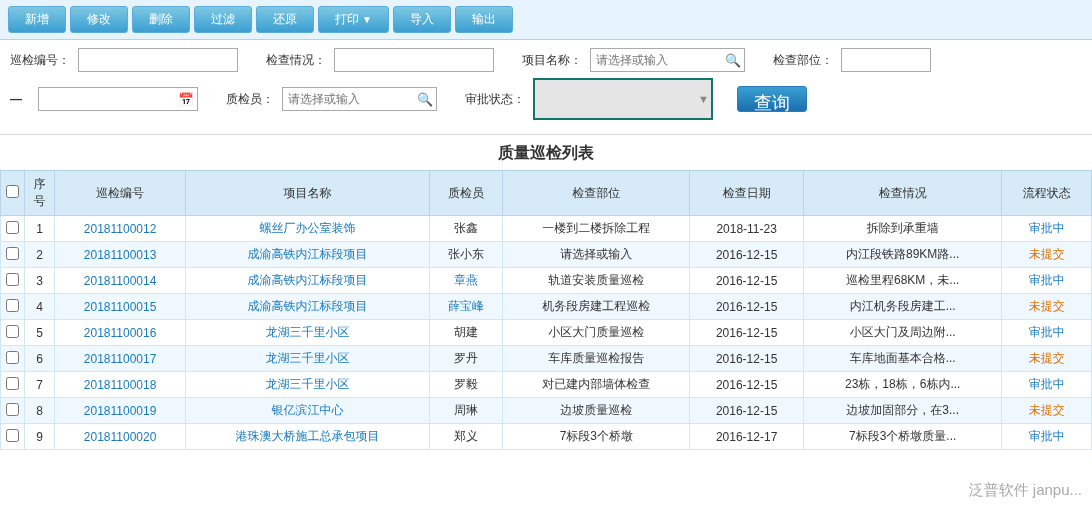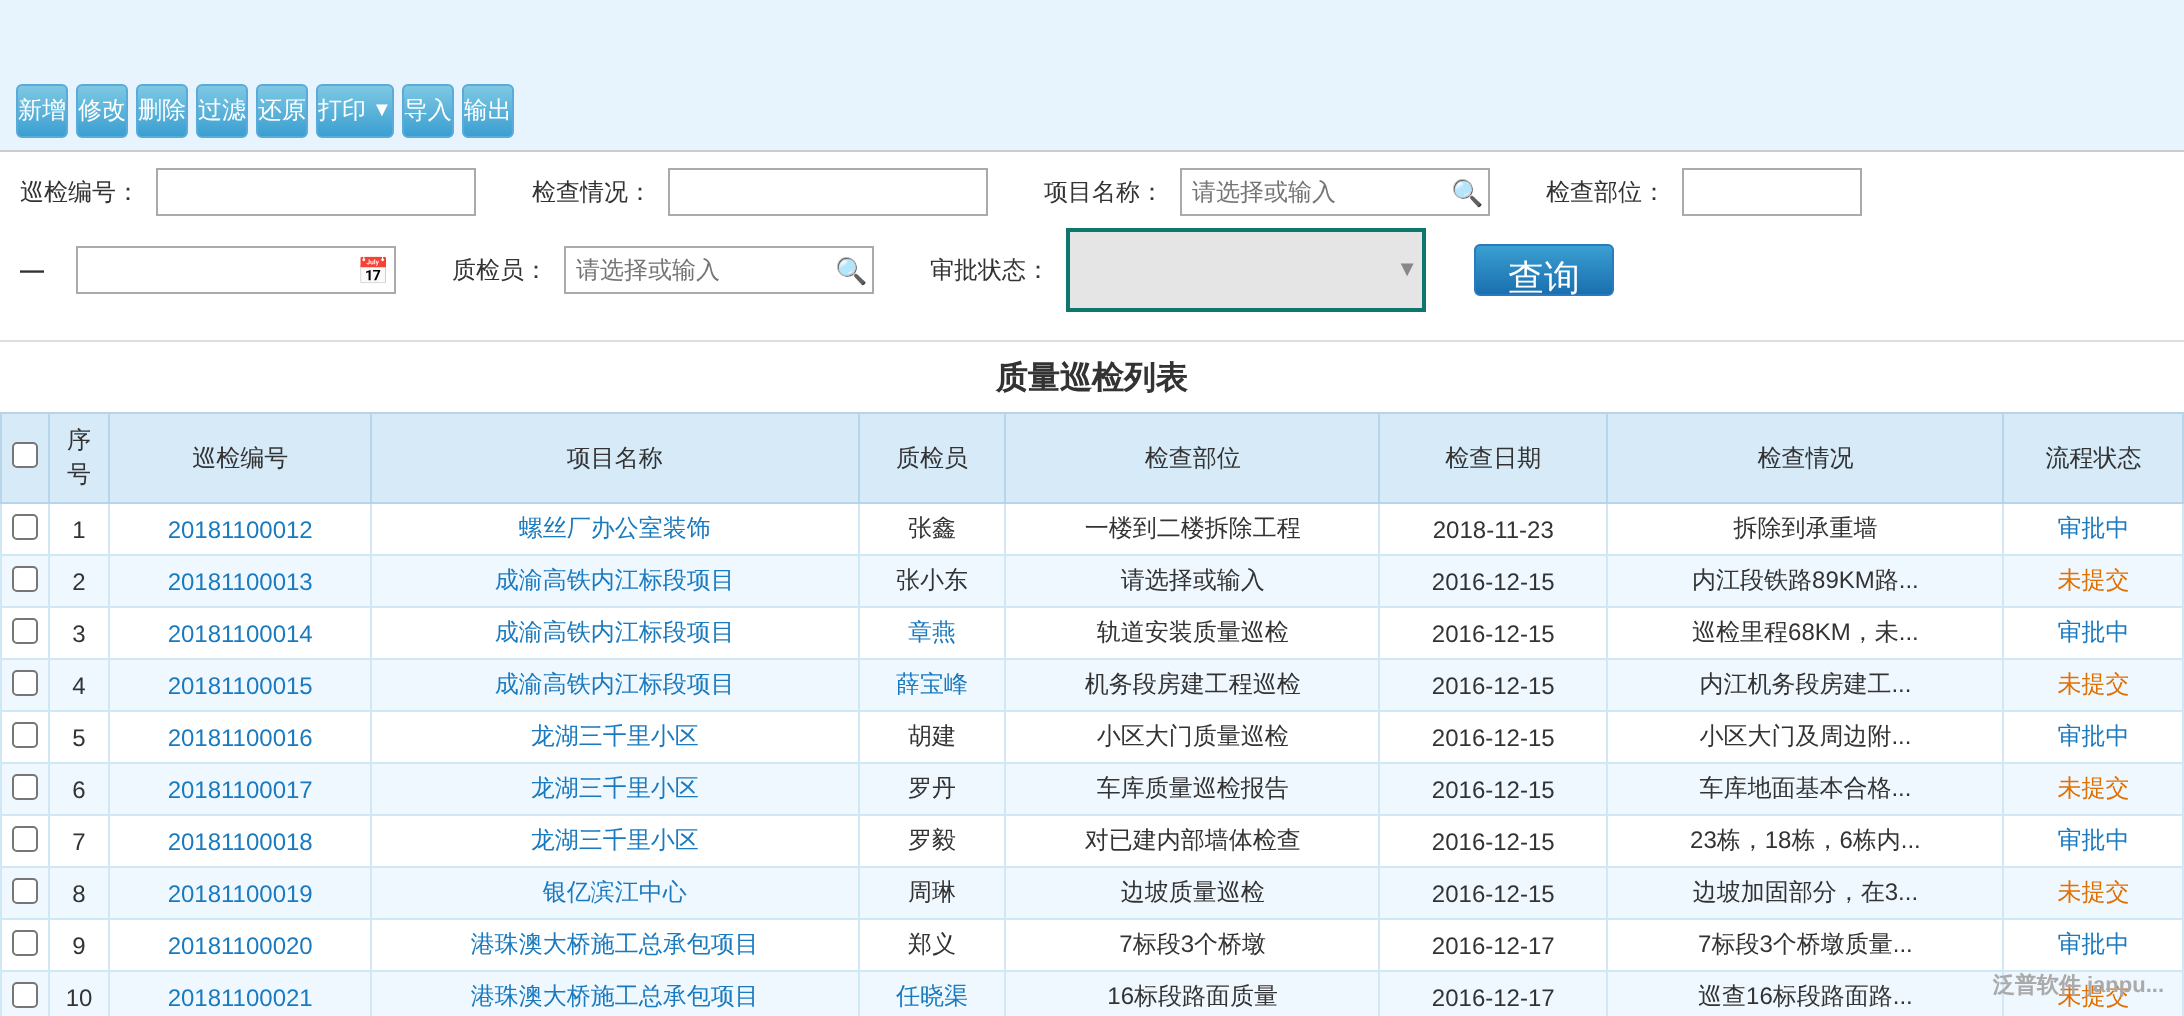--- a/index.html
+++ b/index.html
@@ -7,29 +7,28 @@
     
     
     .toolbar {
       background: #e8f4fd;
       padding: 6px 8px;
       display: flex;
       gap: 4px;
       border-bottom: 1px solid #ccc;
     }
     .toolbar button {
-      padding: 4px 0;
+      padding: 4px 16px;
       border: 1px solid #5aabda;
       border-radius: 3px;
       background: linear-gradient(to bottom, #7ec8e3, #3a9fd1);
       color: #fff;
       font-size: 12px;
       cursor: pointer;
       font-family: "Microsoft YaHei", sans-serif;
-      margin-top: 36px;
     }
 
     
     .search-bar {
       padding: 8px 10px;
       background: #fff;
       border-bottom: 1px solid #ddd;
     }
     .search-row {
       display: flex;
@@ -138,22 +137,21 @@
       color: #1a7abf;
       cursor: pointer;
     }
     .cb-col { width: 22px; }
     .num-col { width: 30px; }
     .watermark {
       position: fixed;
       bottom: 8px;
       right: 10px;
       color: #aaa;
-      font-size: 11px;
-      font-weight: bold;
+      font-size: 15px;
     }
   </style>
 </head>
 <body>
 
 <div class="toolbar">
   <button>新增</button>
   <button>修改</button>
   <button>删除</button>
   <button>过滤</button>
@@ -341,30 +339,17 @@
     </td>
     <td>9</td>
     <td class="link">20181100020</td>
     <td class="link">港珠澳大桥施工总承包项目</td>
     <td style="color:#333">郑义</td>
     <td>7标段3个桥墩</td>
     <td>2016-12-17</td>
     <td>7标段3个桥墩质量...</td>
     <td style="color:#1a7abf">审批中</td>
   </tr>
-        <tr>
-    <td class="cb-col">
-      <input type="checkbox" style="">
-    </td>
-    <td>10</td>
-    <td class="link">20181100021</td>
-    <td class="link">港珠澳大桥施工总承包项目</td>
-    <td style="color:#1a7abf">任晓渠</td>
-    <td>16标段路面质量</td>
-    <td>2016-12-17</td>
-    <td>巡查16标段路面路...</td>
-    <td style="color:#e07000">未提交</td>
-  </tr>
       </tbody>
   </table>
 </div>
 
 <div class="watermark">泛普软件 janpu...</div>
 
 </body></html>

